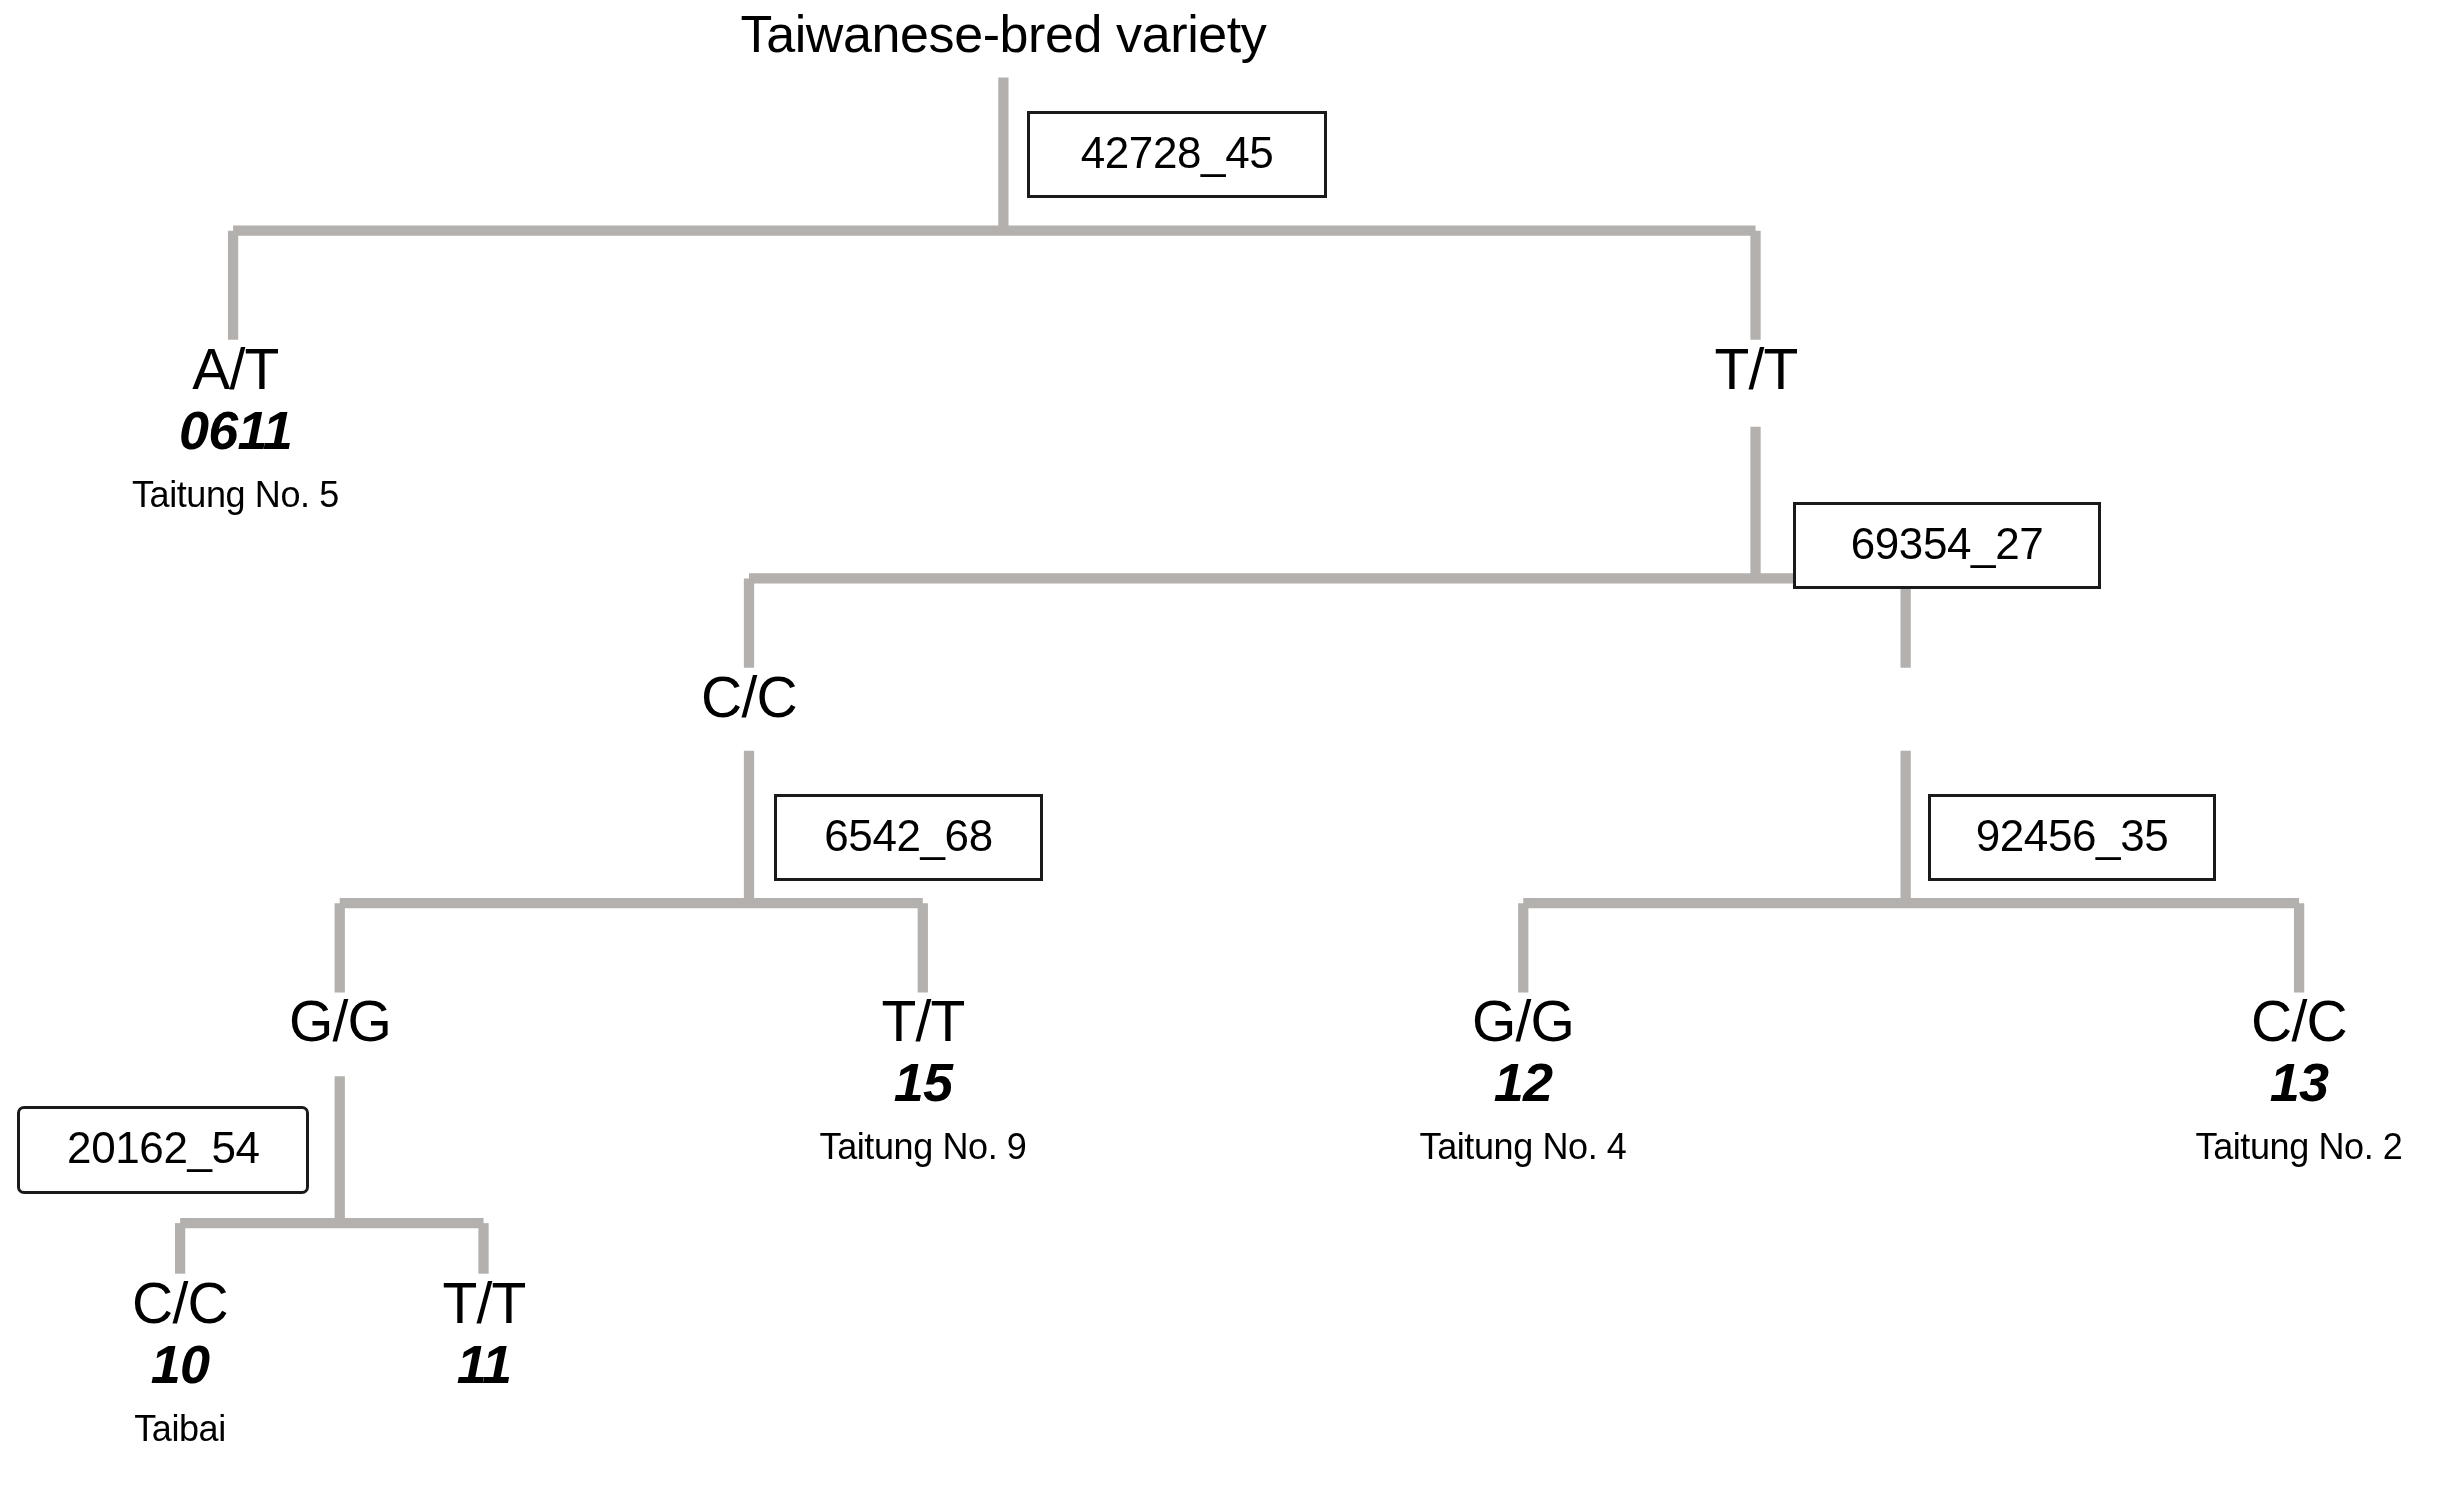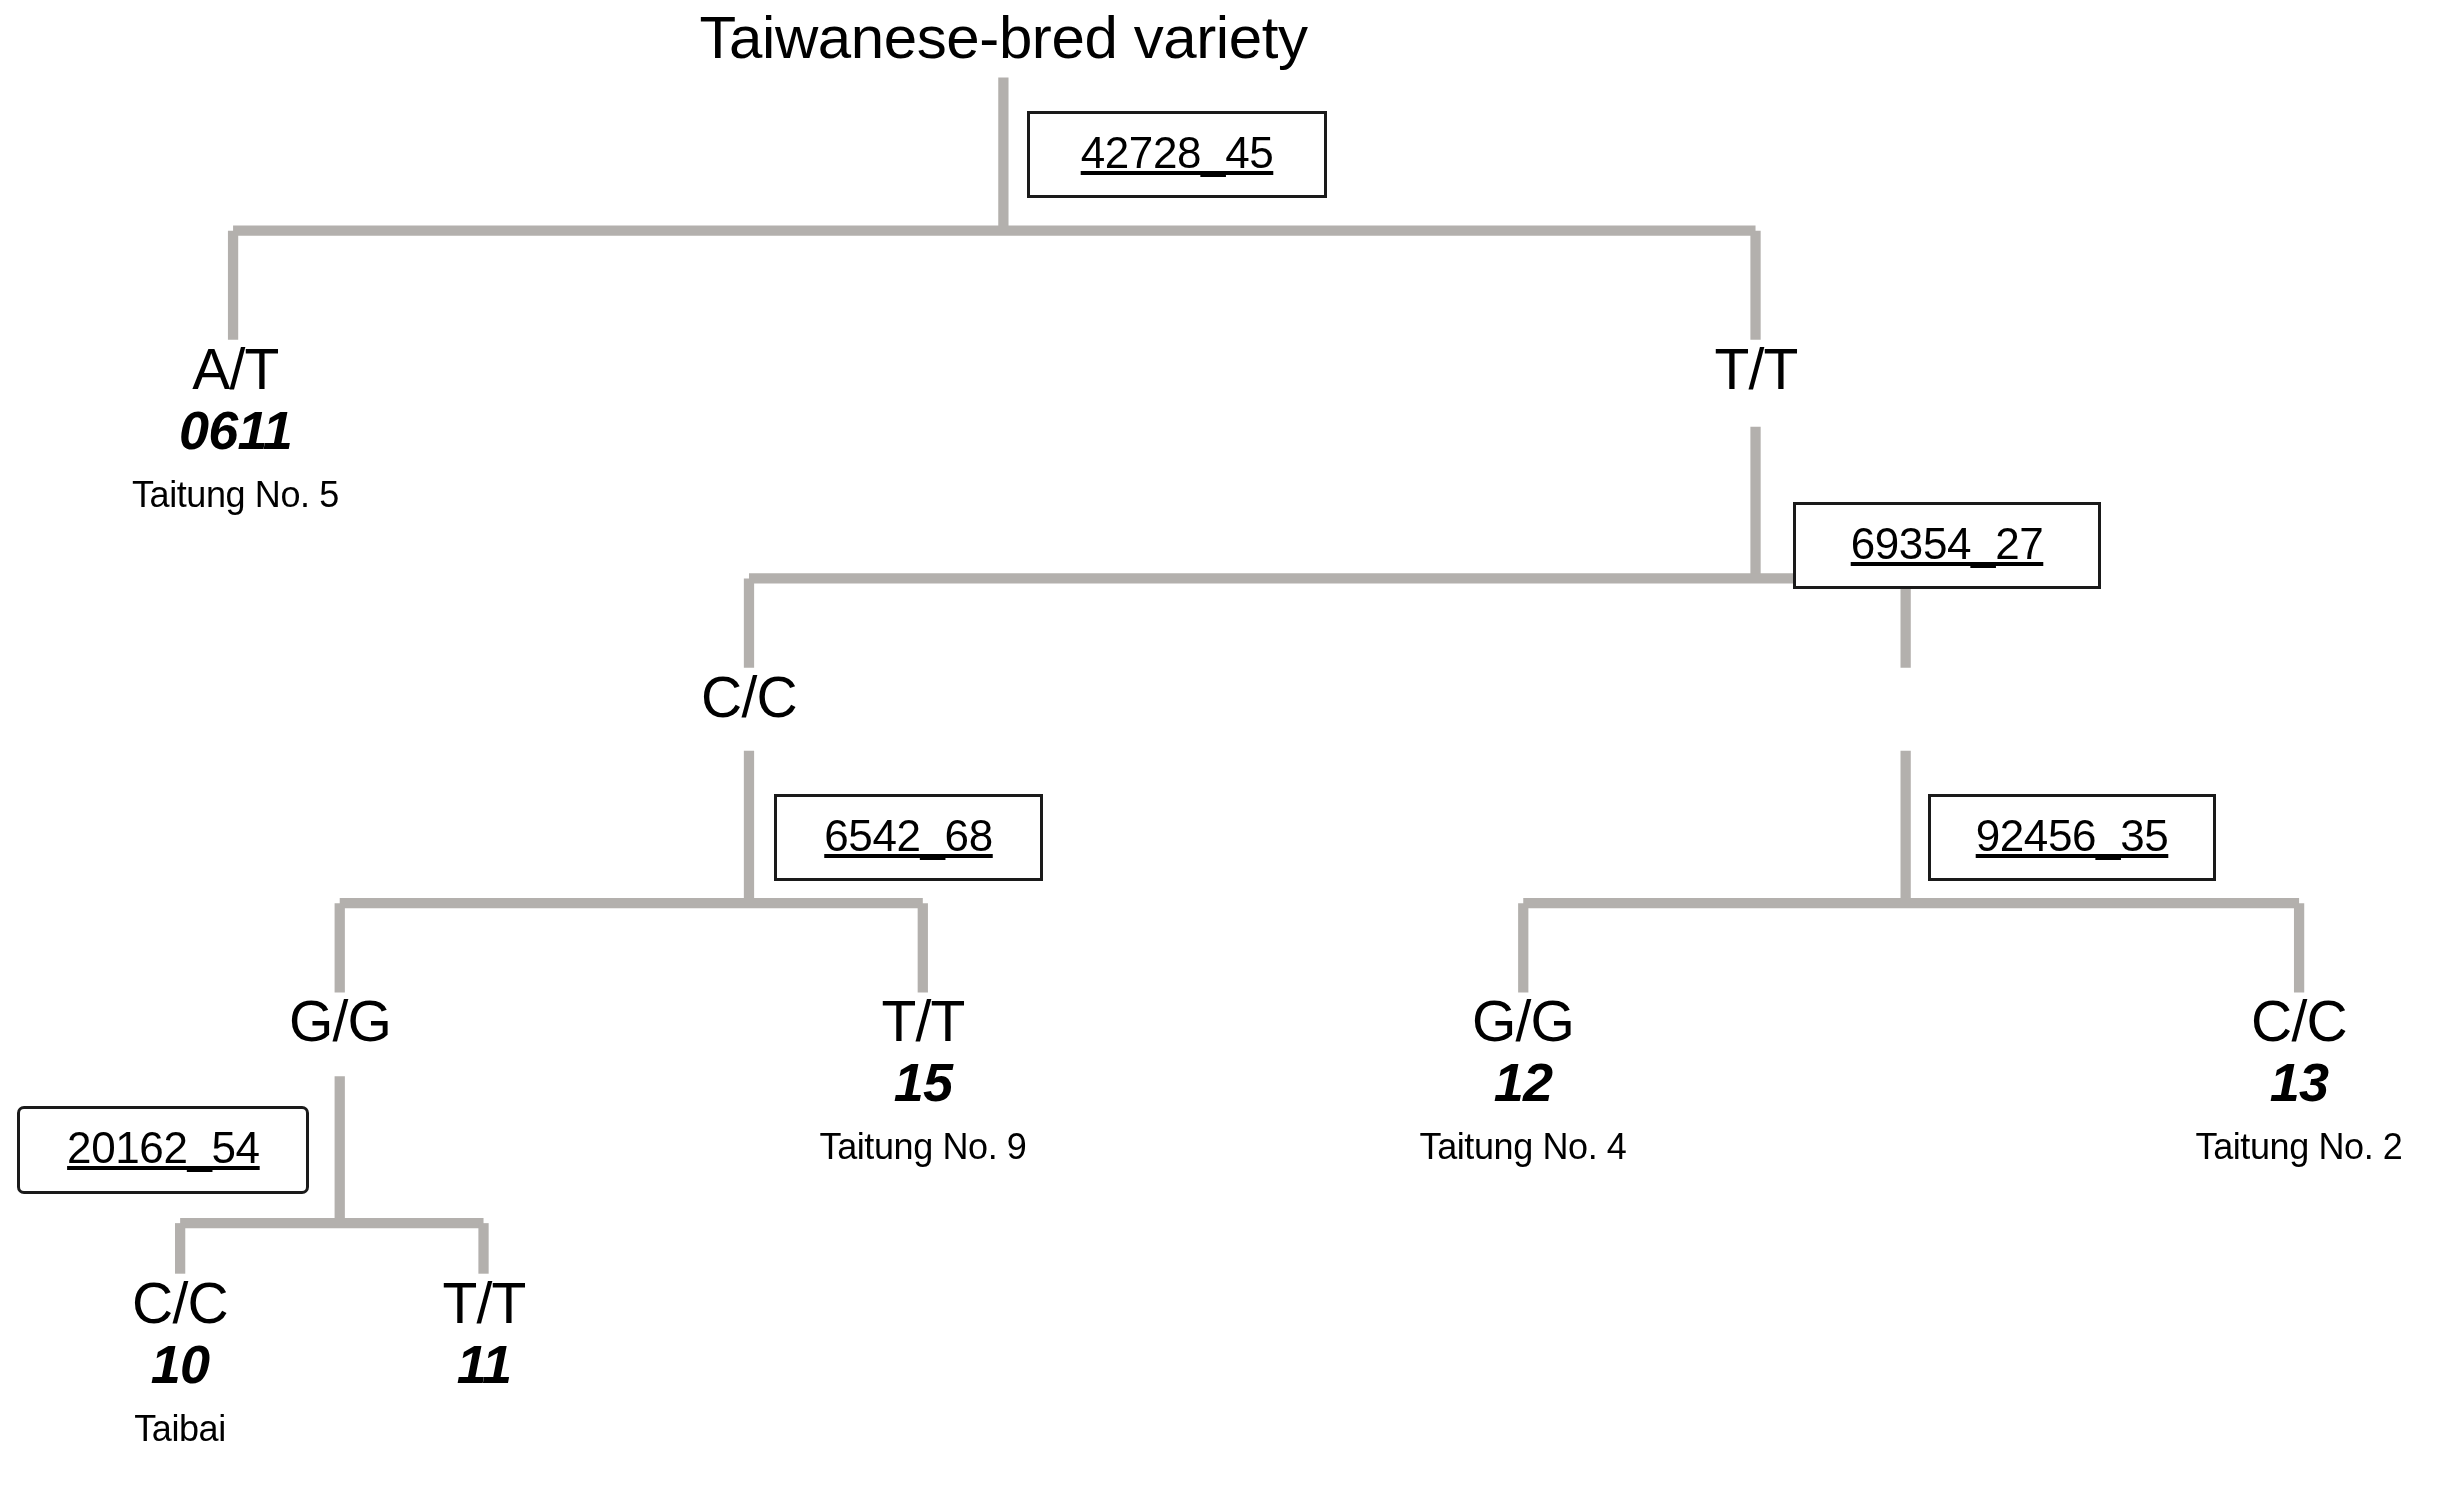--- a/index.html
+++ b/index.html
@@ -24,21 +24,21 @@
     left: 0;
     top: 0;
     width: 2450px;
     height: 1506px;
     pointer-events: none;
   }
   .abs { position: absolute; }
 
   
   .tree-title {
-    font-size: 60px;
+    font-size: 52px;
     line-height: 1;
     white-space: nowrap;
     text-align: center;
     letter-spacing: -0.4px;
   }
 
   
   .node {
     text-align: center;
     white-space: nowrap;
@@ -68,21 +68,20 @@
   .marker-box {
     border: 3.2px solid #1a1a1a;
     background: #ffffff;
     font-size: 44px;
     line-height: 1;
     padding: 17.4px 20.5px 20.5px 20.5px;
     white-space: nowrap;
     letter-spacing: -0.4px;
     box-sizing: border-box;
     text-align: center;
-    text-decoration: underline;
   }
 </style>
 </head>
 <body>
 
 <div id="canvas">
 
   <svg id="tree-lines" viewBox="0 0 3101 1906" preserveAspectRatio="none" aria-hidden="true">
     <g stroke="#b3b0ad" stroke-width="13" fill="none" stroke-linecap="butt">
 

